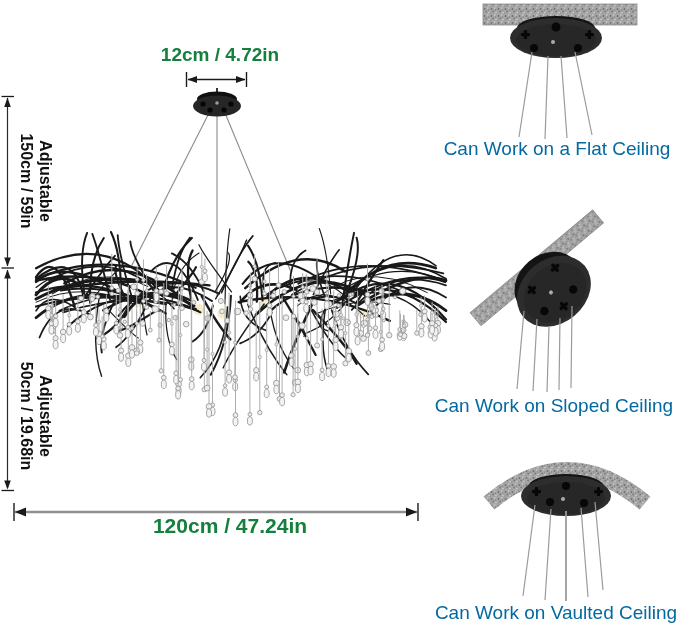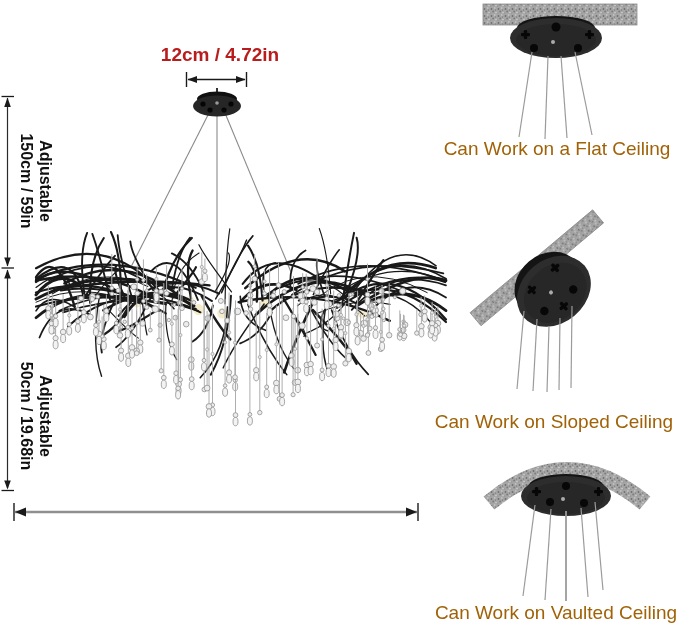--- a/index.html
+++ b/index.html
@@ -6,50 +6,50 @@
   .canvas{
     position:relative;
     width:679px;height:628px;
     background:#fff;
     overflow:hidden;
     font-family:"Liberation Sans","DejaVu Sans",sans-serif;
   }
   .canvas svg{position:absolute;left:0;top:0;}
   .dim-label{
     position:absolute;
-    color:#b91c1c;
+    color:#15803d;
     font-weight:bold;
     white-space:nowrap;
     line-height:1;
   }
   .dim-top{left:220px;top:45px;font-size:19px;transform:translateX(-50%);}
   .dim-bottom{left:230px;top:515px;font-size:21px;transform:translateX(-50%);}
   .rot-label{
     position:absolute;
     color:#101010;
     font-weight:bold;
     font-size:16px;
     line-height:1.18;
     text-align:center;
     white-space:nowrap;
     transform:translate(-50%,-50%) rotate(90deg);
   }
   .rot-upper{left:35px;top:181px;}
   .rot-lower{left:35px;top:416px;}
   .mount-caption{
     position:absolute;
-    color:#a16207;
+    color:#0369a1;
     font-size:19px;
     font-weight:400;
     white-space:nowrap;
     transform:translateX(-50%);
     line-height:1;
   }
   .cap-flat{left:557px;top:139px;}
-  .cap-sloped{left:554px;top:412px;}
+  .cap-sloped{left:554px;top:396px;}
   .cap-vaulted{left:556px;top:603px;}
 </style>
 </head>
 <body>
 
 <div class="canvas">
 
   <svg width="679" height="628" viewBox="0 0 679 628">
     <defs>
       <pattern id="stucco" width="7" height="7" patternUnits="userSpaceOnUse">
@@ -736,17 +736,18 @@
   <div class="rot-label rot-upper">
     <div>Adjustable</div>
     <div>150cm / 59in</div>
   </div>
 
   <div class="rot-label rot-lower">
     <div>Adjustable</div>
     <div>50cm / 19.68in</div>
   </div>
 
+  <div class="dim-label dim-bottom">120cm / 47.24in</div>
 
   <div class="mount-caption cap-flat">Can Work on a Flat Ceiling</div>
   <div class="mount-caption cap-sloped">Can Work on Sloped Ceiling</div>
   <div class="mount-caption cap-vaulted">Can Work on Vaulted Ceiling</div>
 </div>
 
 </body></html>

